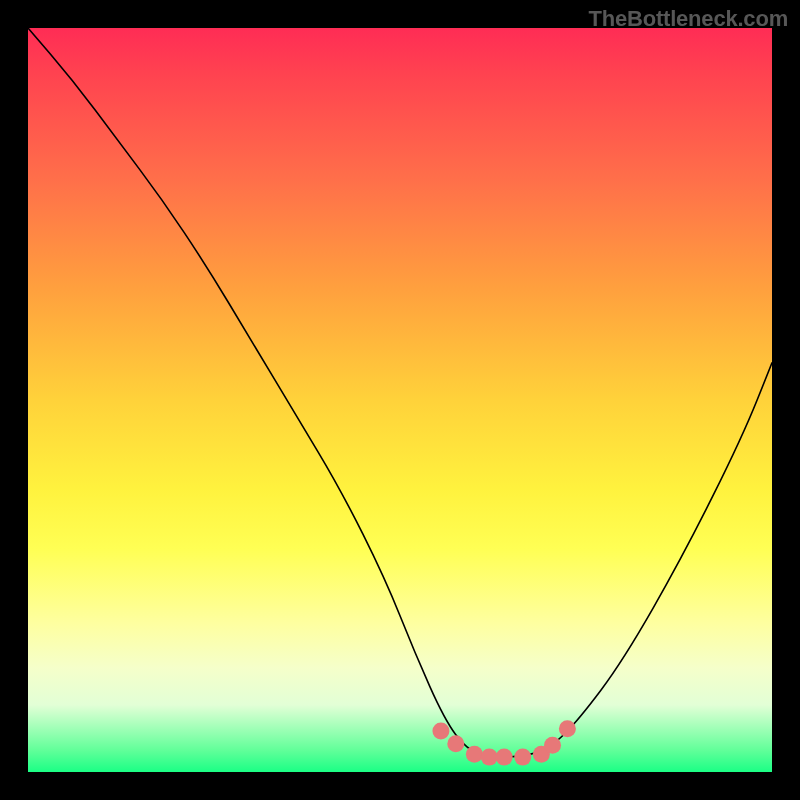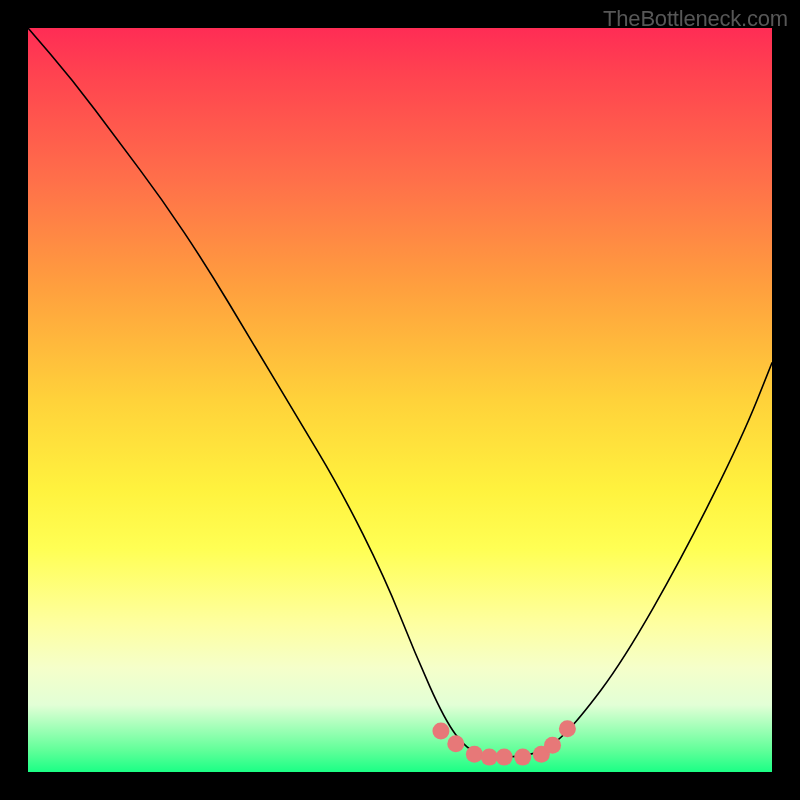--- a/index.html
+++ b/index.html
@@ -16,21 +16,21 @@
     width: 800px;
     height: 800px;
     background: #000;
   }
   .watermark {
     position: absolute;
     top: 6px;
     right: 12px;
     color: #575757;
     font-size: 22px;
-    font-weight: 400;
+    font-weight: 700;
     letter-spacing: -0.2px;
     z-index: 10;
   }
   .plot-area {
     position: absolute;
     left: 28px;
     top: 28px;
     width: 744px;
     height: 744px;
     background: linear-gradient(to bottom,

